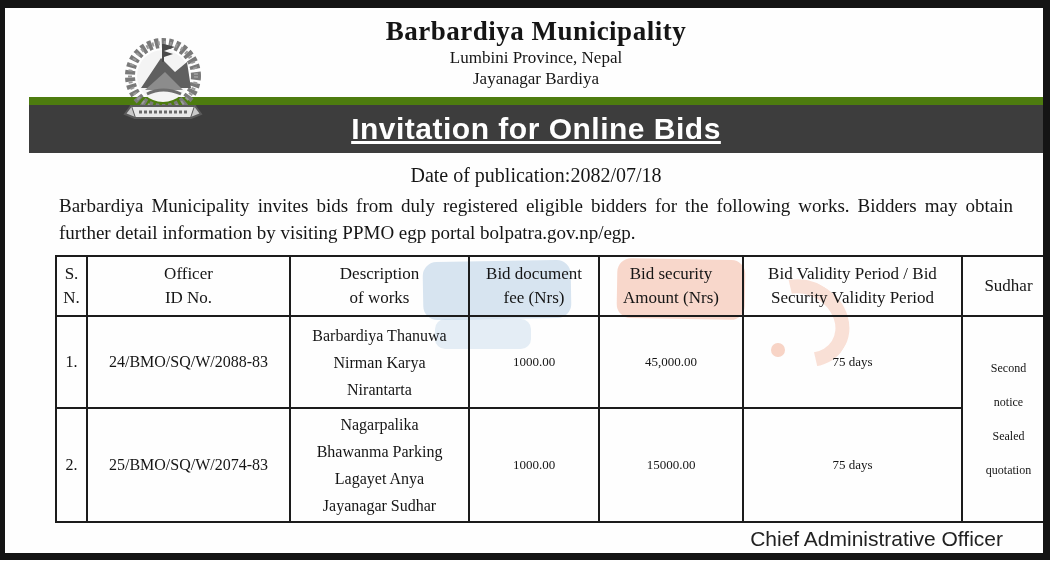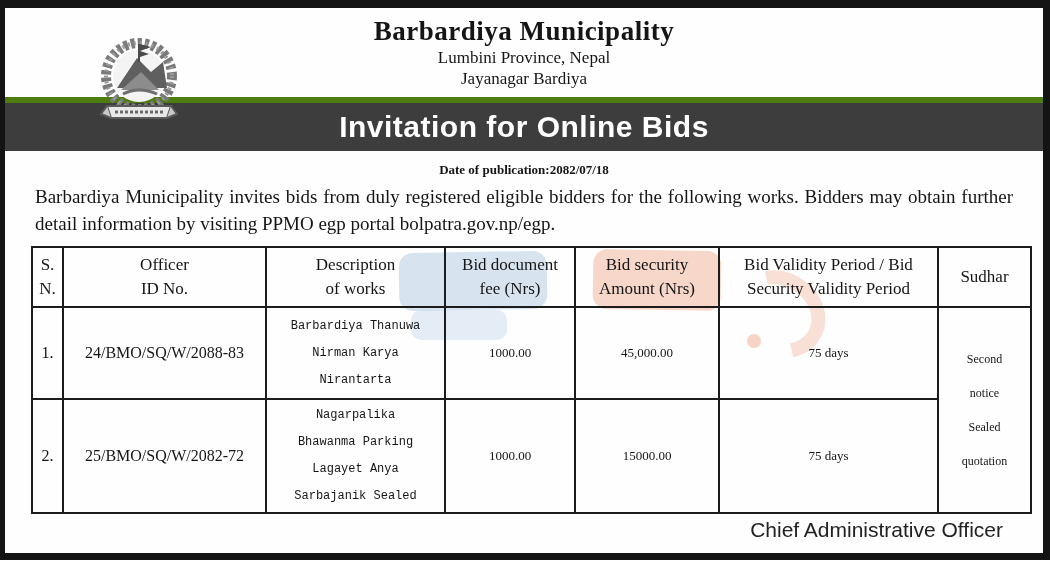--- a/index.html
+++ b/index.html
@@ -7,45 +7,47 @@
     position: relative;
     width: 1050px;
     height: 560px;
     box-sizing: border-box;
     background: #fefefe;
     border: solid #141414;
     border-width: 8px 7px 7px 5px;
     font-family: "Liberation Serif", serif;
     color: #151515;
     overflow: hidden;
+    padding-left: 24px;
   }
 
   
   .header { position: relative; text-align: center; padding-top: 7px; }
   .logo {
     position: absolute; left: 88px; top: 24px; width: 92px; height: 96px;
   }
   .title-main  { font-size: 27px; font-weight: bold; line-height: 32px; letter-spacing: .5px; }
   .title-sub   { font-size: 30px; font-weight: bold; line-height: 35px; letter-spacing: .5px; }
   .addr        { font-size: 17px; line-height: 21px; }
 
   
   .banner {
     margin-top: 8px; height: 48px;
     display: flex; align-items: center; justify-content: center;
     color: #ffffff;
     font-family: "Liberation Sans", sans-serif;
     font-weight: bold; font-size: 30px; letter-spacing: .5px;
-    border-top: 6px solid #4d7c0f;
+    border-top: 8px solid #4d7c0f;
+    text-decoration: underline;
   }
 
   
   .date-line {
     margin-top: 11px; text-align: center;
-    font-size: 13px; font-weight: bold;
+    font-size: 20px; font-weight: normal;
   }
   .body-text {
     margin: 5px 30px 0 30px;
     font-size: 19px; line-height: 27px;
     text-align: justify;
   }
 
   
   .table-zone { position: relative; margin: 9px 0 0 26px; width: 999px; }
   .watermark { position: absolute; inset: 0; z-index: 0; pointer-events: none; }
@@ -69,21 +71,21 @@
     text-align: center; vertical-align: middle;
     white-space: pre-line;
     padding: 2px 3px;
     font-weight: normal;
   }
   table.bids th { height: 54px; font-size: 17px; line-height: 24px; }
   tr.row-1 td { height: 86px; }
   tr.row-2 td { height: 102px; }
   td.cell-sn       { font-size: 16px; }
   td.cell-contract { font-size: 16px; }
-  td.cell-desc     { font-size: 12px; line-height: 27px; font-family: Liberation Mono, monospace; }
+  td.cell-desc     { font-size: 16px; line-height: 27px; }
   td.cell-fee, td.cell-security, td.cell-validity { font-size: 13px; }
   td.cell-remarks  { font-size: 12px; line-height: 34px; margin-top: 21px; }
 
   
   .signature {
     margin: 4px 40px 0 0;
     text-align: right;
     font-family: "Liberation Sans", sans-serif;
     font-size: 21px; color: #222;
   }
@@ -173,25 +175,25 @@
           <td class="cell-fee">1000.00</td>
           <td class="cell-security">45,000.00</td>
           <td class="cell-validity">75 days</td>
           <td class="cell-remarks" rowspan="2">Second
 notice
 Sealed
 quotation</td>
         </tr>
         <tr class="row-2">
           <td class="cell-sn">2.</td>
-          <td class="cell-contract">25/BMO/SQ/W/2082-72</td>
+          <td class="cell-contract">25/BMO/SQ/W/2074-83</td>
           <td class="cell-desc">Nagarpalika
 Bhawanma Parking
 Lagayet Anya
-Sarbajanik Sealed</td>
+Jayanagar Sudhar</td>
           <td class="cell-fee">1000.00</td>
           <td class="cell-security">15000.00</td>
           <td class="cell-validity">75 days</td>
         </tr>
       </tbody>
     </table>
   </div>
 
   <div class="signature">Chief Administrative Officer</div>
 

